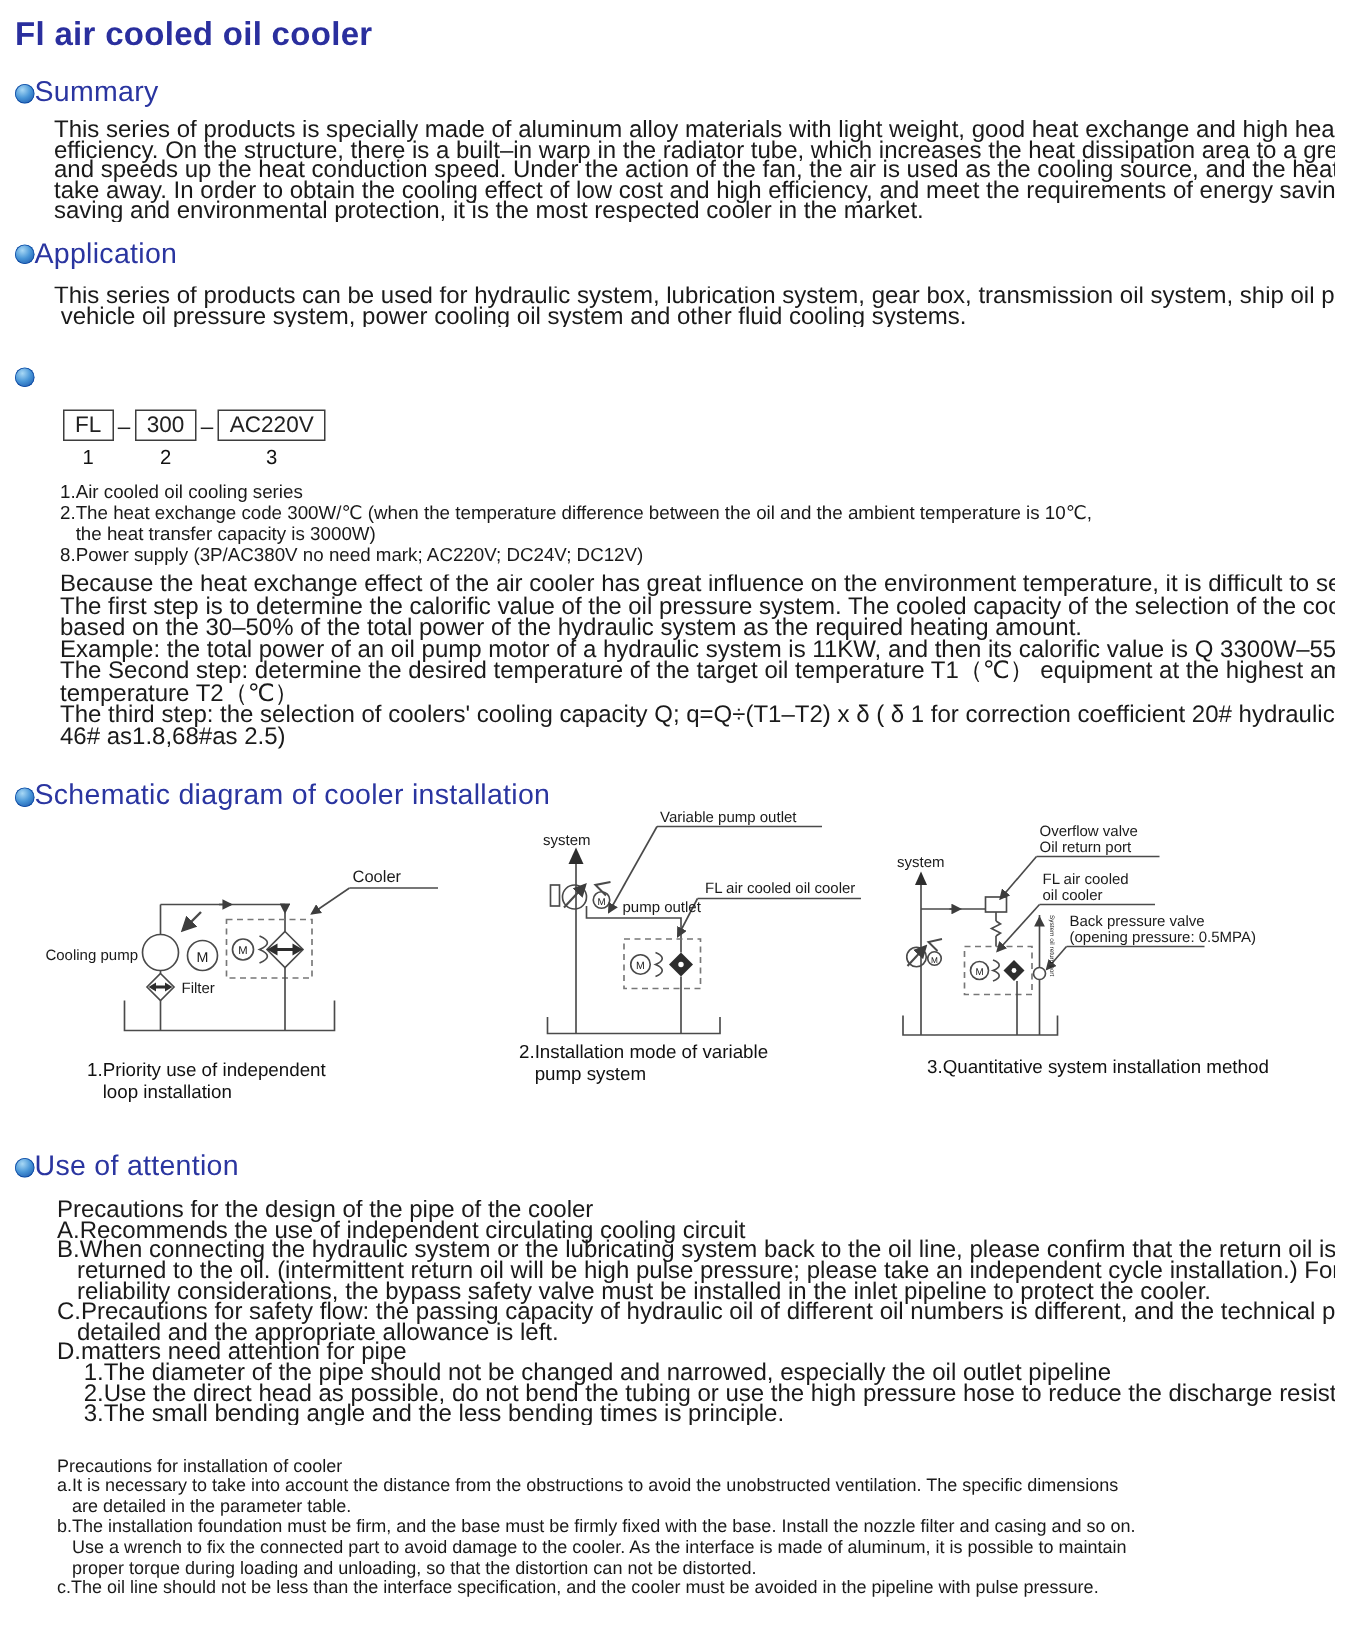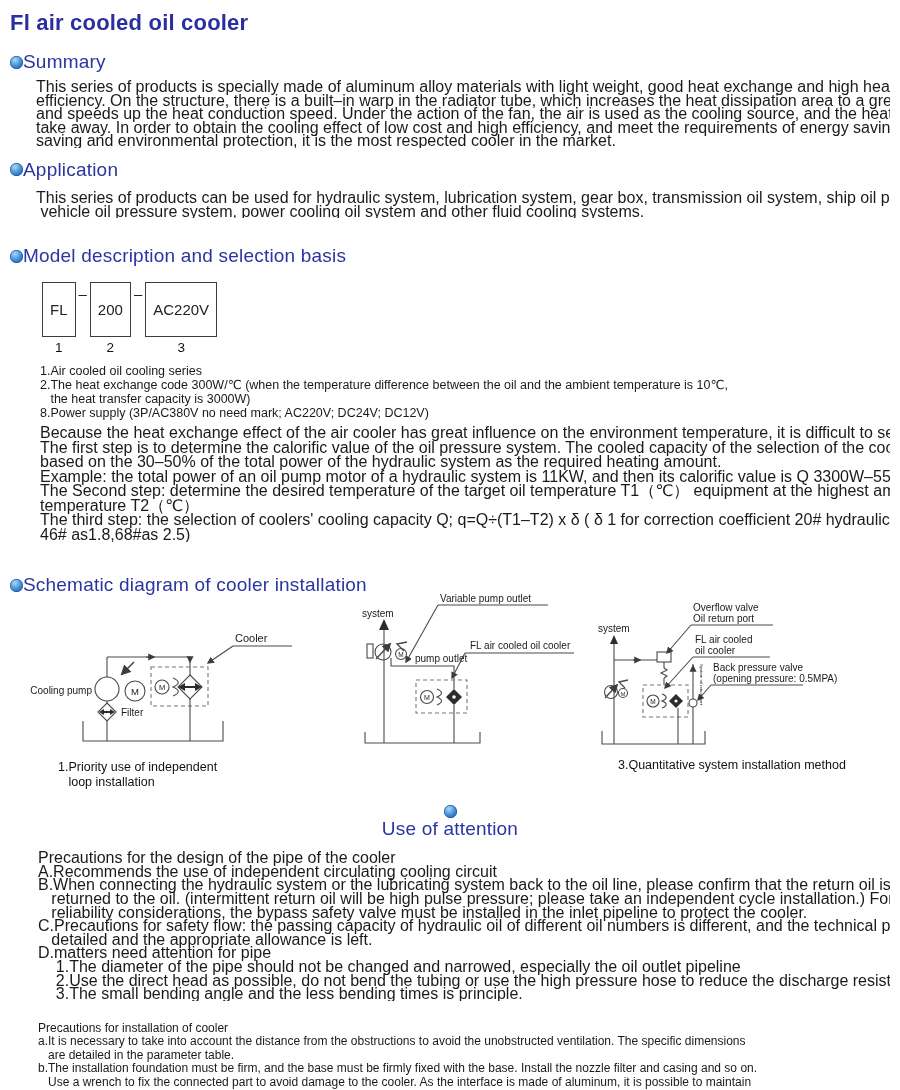--- a/index.html
+++ b/index.html
@@ -23,34 +23,34 @@
     font-size:16px;line-height:13.6px;white-space:pre;overflow:hidden;
   }
   .mt-summary{margin-top:15px;}
   .para-summary{margin:7px 0 0 26px;}
   .mt-application{margin-top:11px;}
   .para-application{margin:10px 0 0 26px;}
   .mt-model{margin-top:27px;}
   .model-code-row{margin:15px 0 0 32px;display:flex;align-items:flex-start;}
   .code-col{display:flex;flex-direction:column;align-items:center;}
   .code-box{
-    border:1.5px solid #3d3d3d;padding:17px 7px;font-size:15px;color:#222;
+    border:1.5px solid #3d3d3d;padding:0 7px;font-size:15px;color:#222;
     line-height:19px;background:#fff;text-align:right;
   }
   .code-dash{font-size:15px;margin:3px 3px 0 3px;color:#222;}
   .code-num{font-size:13.5px;margin-top:3px;color:#111;}
   .model-notes{margin:9px 0 0 30px;font-size:12.5px;line-height:14px;white-space:pre;overflow:hidden;}
   .model-selection{margin:6px 0 0 30px;font-size:16px;line-height:14.5px;white-space:pre;overflow:hidden;}
-  .mt-schematic{margin-top:32px;}
+  .mt-schematic{margin-top:21px;}
   .diagram-zone{position:relative;height:207px;margin-top:-4px;}
   .diag{position:absolute;}
   .caption{
     position:absolute;font-size:12.5px;line-height:15px;white-space:pre-wrap;color:#111;
   }
-  .mt-attention{margin-top:6px;flex-direction:column;}
+  .mt-attention{margin-top:22px;}
   .attention-block1{margin:11px 0 0 28px;font-size:16px;line-height:13.6px;white-space:pre;overflow:hidden;}
   .attention-block2{margin:21px 0 0 28px;font-size:12px;line-height:13.6px;white-space:pre;overflow:hidden;}
   svg text{font-family:"Liberation Sans","DejaVu Sans",sans-serif;fill:#1a1a1a;}
 </style>
 </head>
 <body>
 
 <div class="page-title">Fl air cooled oil cooler</div>
 
 <div class="section-heading mt-summary">
@@ -65,31 +65,30 @@
 
 <div class="section-heading mt-application">
   <span class="bullet"></span>
   <span class="heading-text">Application</span>
 </div>
 <div class="body-text para-application">This series of products can be used for hydraulic system, lubrication system, gear box, transmission oil system, ship oil pressure system,
  vehicle oil pressure system, power cooling oil system and other fluid cooling systems.</div>
 
 <div class="section-heading mt-model">
   <span class="bullet"></span>
-  <span class="heading-text">Model description and selection basis</span>
 </div>
 
 <div class="model-code-row">
   <div class="code-col">
     <span class="code-box">FL</span>
     <span class="code-num">1</span>
   </div>
   <span class="code-dash">–</span>
   <div class="code-col">
-    <span class="code-box">200</span>
+    <span class="code-box">300</span>
     <span class="code-num">2</span>
   </div>
   <span class="code-dash">–</span>
   <div class="code-col">
     <span class="code-box">AC220V</span>
     <span class="code-num">3</span>
   </div>
 </div>
 
 <div class="model-notes">1.Air cooled oil cooling series
@@ -243,20 +242,22 @@
       <text x="135" y="71">Back pressure valve</text>
       <text x="135" y="82">(opening pressure: 0.5MPA)</text>
       <text transform="translate(122,64) rotate(90)" font-size="4.3">System oil return port</text>
       <text x="45" y="96" text-anchor="middle" font-size="5.5">M</text>
       <text x="75" y="104" text-anchor="middle" font-size="6.5">M</text>
     </g>
   </svg>
 
   <div class="caption" style="left:48px;top:168px">1.Priority use of independent
    loop installation</div>
+  <div class="caption" style="left:336px;top:156px">2.Installation mode of variable
+   pump system</div>
   <div class="caption" style="left:608px;top:166px">3.Quantitative system installation method</div>
 </div>
 
 <div class="section-heading mt-attention">
   <span class="bullet"></span>
   <span class="heading-text">Use of attention</span>
 </div>
 <div class="attention-block1">Precautions for the design of the pipe of the cooler
 A.Recommends the use of independent circulating cooling circuit
 B.When connecting the hydraulic system or the lubricating system back to the oil line, please confirm that the return oil is continuously

